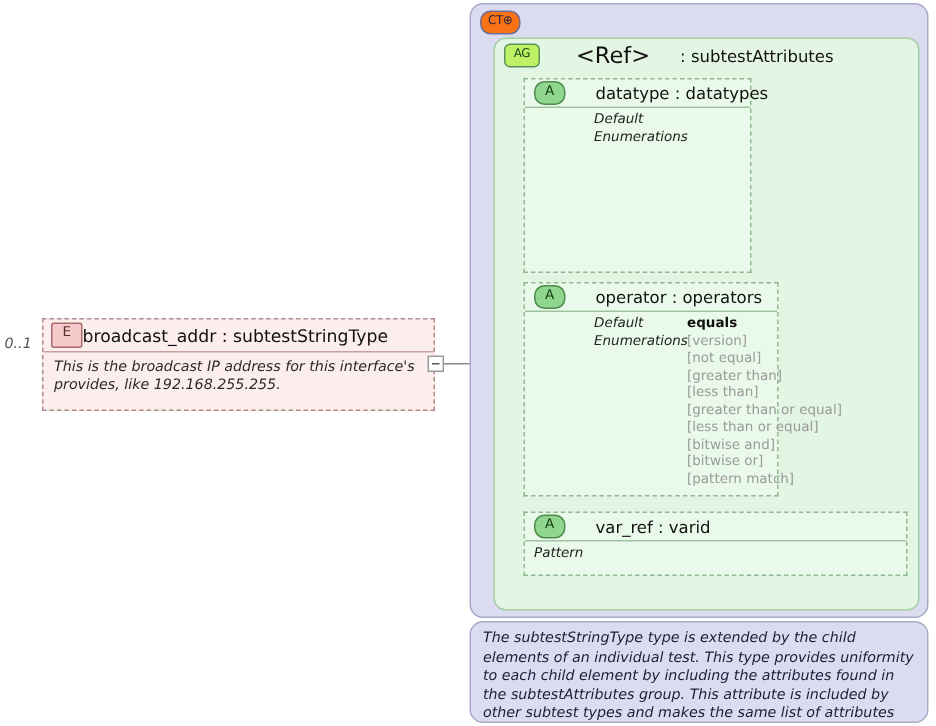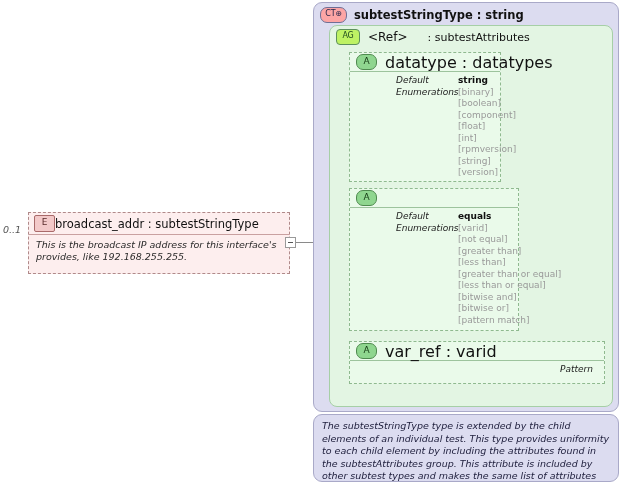--- a/index.html
+++ b/index.html
@@ -120,21 +120,21 @@
     display: flex;
     align-items: center;
     height: 20px;
     padding-left: 6px;
     margin-top: 2px;
   }
   .icon-ct {
     width: 25px;
     height: 14px;
     border: 1px solid #6f6f95;
-    background: #fca5a5;
+    background: #f97316;
     border-radius: 7px;
     font-size: 8px;
     line-height: 12px;
     text-align: center;
     color: #26264a;
     letter-spacing: -0.3px;
     flex: none;
   }
   #ct-title {
     margin-left: 7px;
@@ -170,22 +170,22 @@
     background: #bef264;
     border-radius: 4px;
     font-size: 8px;
     line-height: 12px;
     text-align: center;
     color: #1f4a1f;
     letter-spacing: -0.3px;
     flex: none;
   }
   #ag-ref {
-    margin-left: 8px;
-    font-size: 12px;
+    margin-left: 24px;
+    font-size: 15px;
     color: #111;
   }
   #ag-name {
     margin-left: 20px;
     font-size: 11px;
     color: #111;
   }
 
   
   .attr-box {
@@ -208,22 +208,22 @@
     border: 1px solid #4f8a4f;
     background: #8fd68f;
     border-radius: 7px;
     font-size: 9px;
     line-height: 12px;
     text-align: center;
     color: #143a14;
     flex: none;
   }
   .attr-title {
-    margin-left: 8px;
-    font-size: 16px;
+    margin-left: 20px;
+    font-size: 11px;
     color: #111;
     white-space: nowrap;
   }
   .facets {
     display: flex;
     padding: 3px 0 0 6px;
   }
   .facet-labels {
     width: 62px;
     flex: none;
@@ -247,21 +247,21 @@
     white-space: nowrap;
   }
   .facet-enum {
     font-size: 9px;
     color: #9a9a9a;
     line-height: 11.5px;
     white-space: nowrap;
   }
   .pattern-row {
     display: flex;
-    align-items: flex-end;
+    align-items: flex-start;
     padding: 3px 0 0 6px;
     flex-direction: column;
   }
   .pattern-label {
     width: 44px;
     flex: none;
     font-size: 9px;
     font-style: italic;
     color: #222;
   }
@@ -306,21 +306,20 @@
     </div>
     <div id="element-doc">This is the broadcast IP address for this interface's provides, like 192.168.255.255.</div>
   </div>
 
   <div id="element-toggle"></div>
   <div id="connector-line"></div>
 
   <div id="ct-panel">
     <div id="ct-header">
       <div class="icon-ct">CT⊕</div>
-      <div id="ct-title">subtestStringType : string</div>
     </div>
   </div>
 
   <div id="ag-panel">
     <div id="ag-header">
       <div class="icon-ag">AG</div>
       <div id="ag-ref">&lt;Ref&gt;</div>
       <div id="ag-name">: subtestAttributes</div>
     </div>
   </div>
@@ -328,46 +327,36 @@
   <div class="attr-box" id="attr-datatype" style="left:349px; top:52px; width:152px; height:130px;">
     <div class="attr-header">
       <div class="icon-a">A</div>
       <div class="attr-title">datatype : datatypes</div>
     </div>
     <div class="facets">
       <div class="facet-labels">
         <div class="facet-label">Default</div>
         <div class="facet-label">Enumerations</div>
       </div>
-      <div class="facet-values">
-        <div class="facet-default">string</div>
-        <div class="facet-enum">[binary]</div>
-        <div class="facet-enum">[boolean]</div>
-        <div class="facet-enum">[component]</div>
-        <div class="facet-enum">[float]</div>
-        <div class="facet-enum">[int]</div>
-        <div class="facet-enum">[rpmversion]</div>
-        <div class="facet-enum">[string]</div>
-        <div class="facet-enum">[version]</div>
-      </div>
     </div>
   </div>
 
   <div class="attr-box" id="attr-operator" style="left:349px; top:188px; width:170px; height:143px;">
     <div class="attr-header">
       <div class="icon-a">A</div>
+      <div class="attr-title">operator : operators</div>
     </div>
     <div class="facets">
       <div class="facet-labels">
         <div class="facet-label">Default</div>
         <div class="facet-label">Enumerations</div>
       </div>
       <div class="facet-values">
         <div class="facet-default">equals</div>
-        <div class="facet-enum">[varid]</div>
+        <div class="facet-enum">[version]</div>
         <div class="facet-enum">[not equal]</div>
         <div class="facet-enum">[greater than]</div>
         <div class="facet-enum">[less than]</div>
         <div class="facet-enum">[greater than or equal]</div>
         <div class="facet-enum">[less than or equal]</div>
         <div class="facet-enum">[bitwise and]</div>
         <div class="facet-enum">[bitwise or]</div>
         <div class="facet-enum">[pattern match]</div>
       </div>
     </div>

